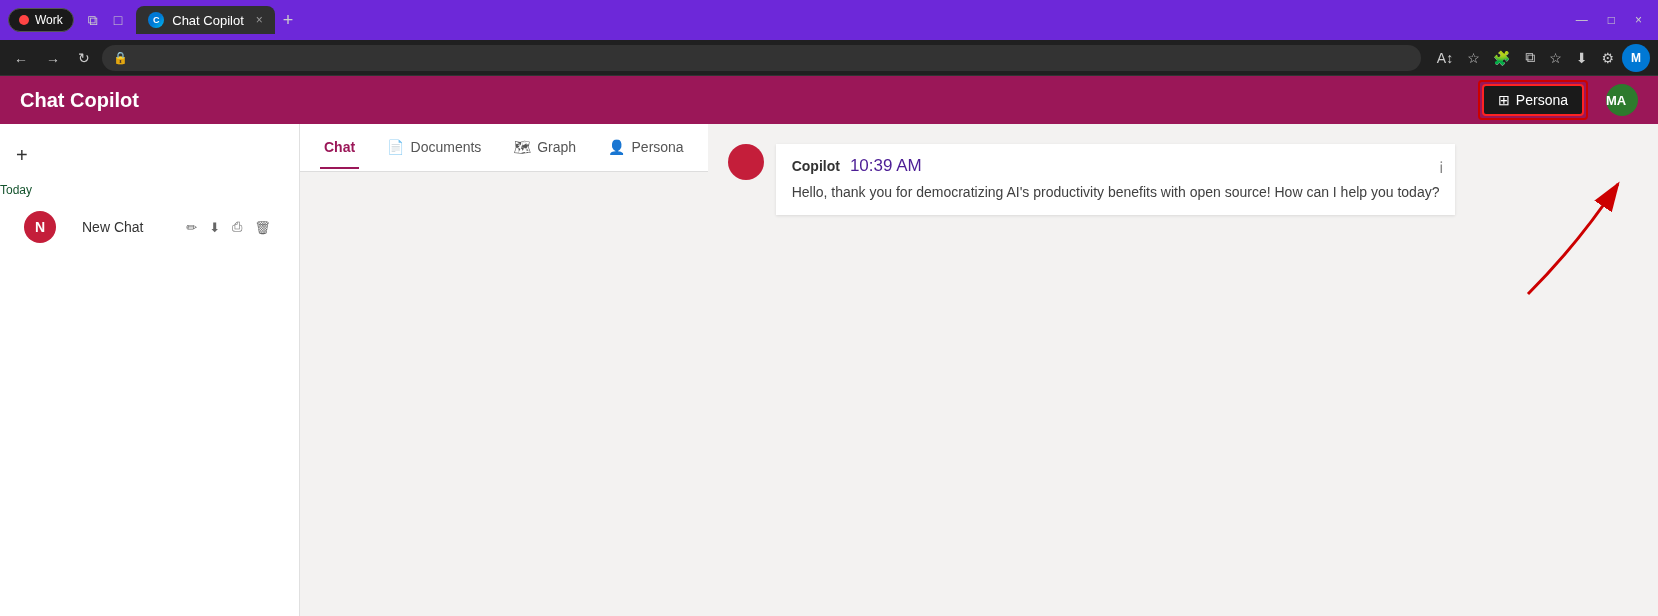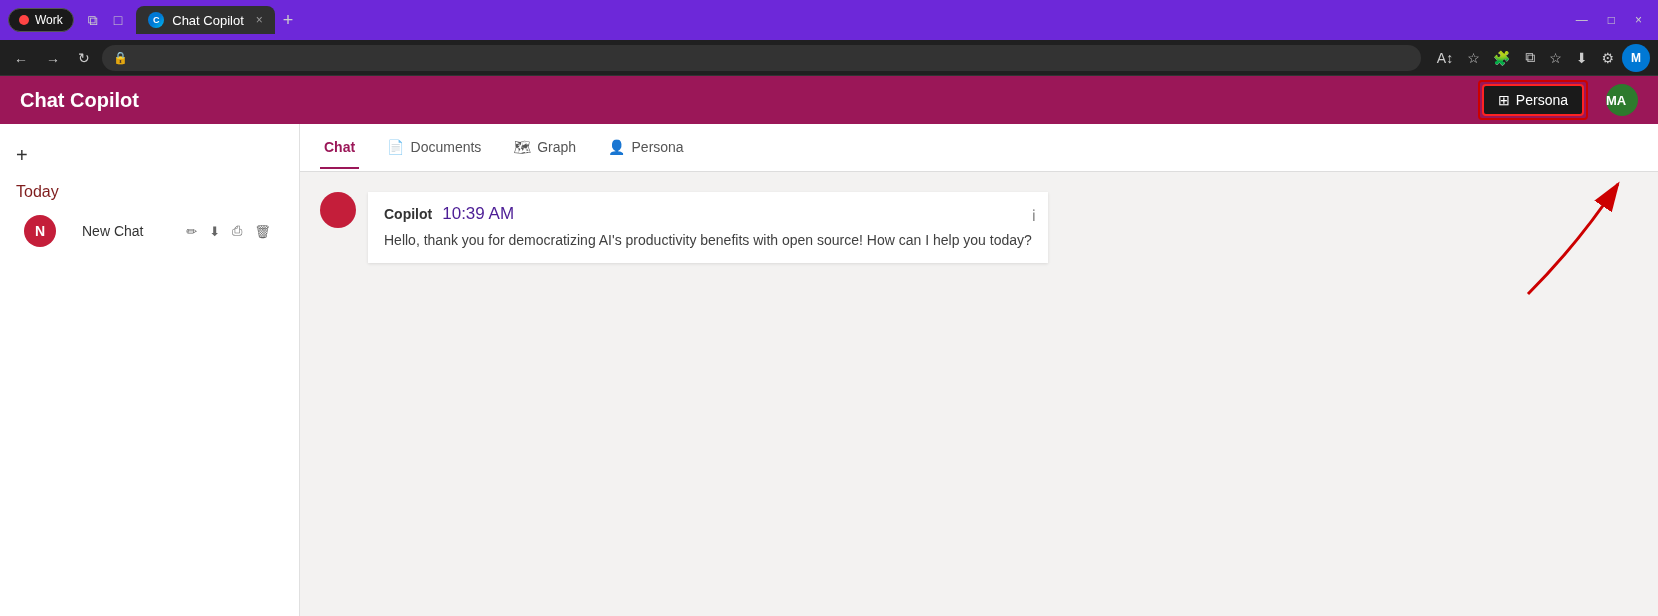--- a/index.html
+++ b/index.html
@@ -210,23 +210,23 @@
     }
     .sidebar-add {
       display: flex;
       align-items: center;
       padding: 8px 16px;
       cursor: pointer;
       color: #333;
       font-size: 20px;
     }
     .sidebar-section-label {
-      font-size: 16px;
-      color: #7f1d1d;
-      padding: 8px 16px 4px;
+      font-size: 12px;
+      color: #14532d;
+      padding: 8px 0 4px;
       font-weight: 500;
     }
     .chat-item {
       display: flex;
       align-items: center;
       padding: 8px 16px;
       gap: 10px;
       cursor: pointer;
       border-radius: 4px;
       margin: 2px 8px;
@@ -257,21 +257,21 @@
       color: #666;
       font-size: 13px;
       padding: 2px 4px;
       border-radius: 3px;
     }
 
     
     .chat-area {
       flex: 1;
       display: flex;
-      flex-direction: column;
+      flex-direction: row;
     }
     .tab-bar-app {
       display: flex;
       align-items: center;
       border-bottom: 1px solid #ddd;
       background: #fff;
       padding: 0 20px;
       height: 48px;
       gap: 24px;
     }

